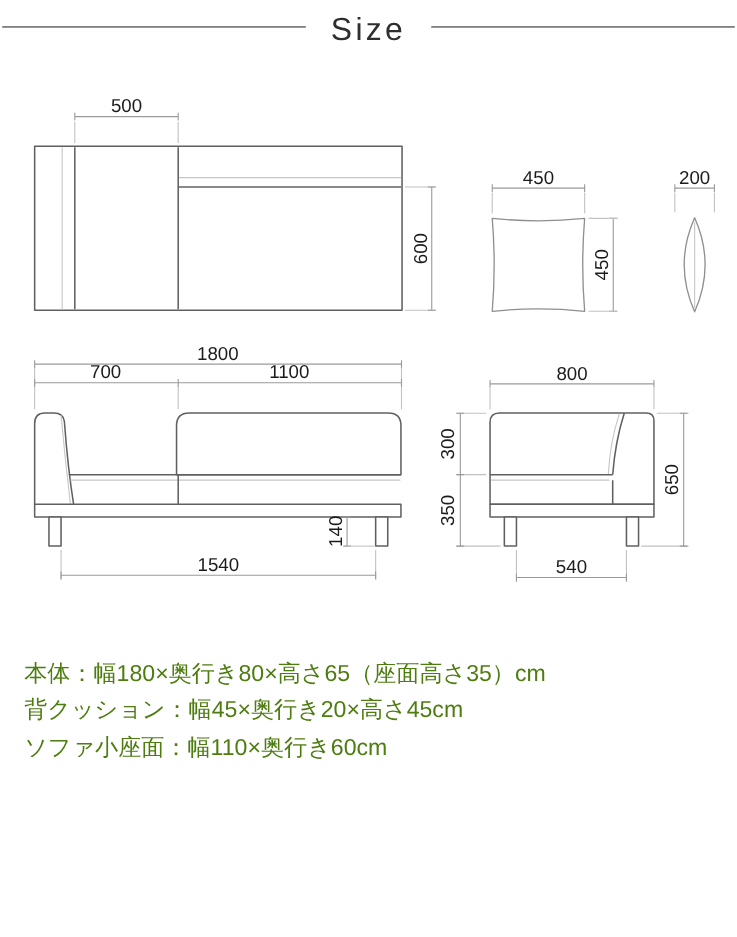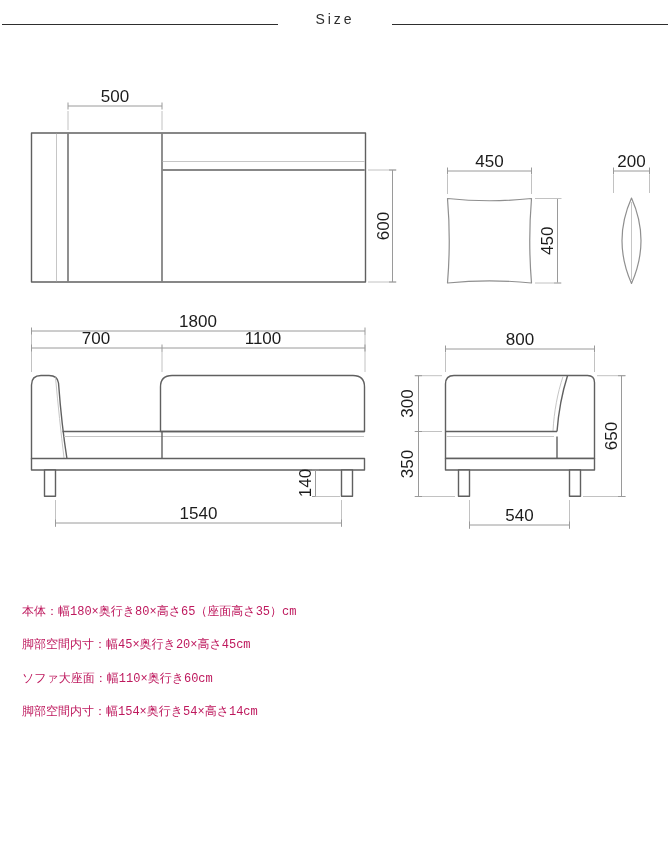--- a/index.html
+++ b/index.html
@@ -3,32 +3,32 @@
 <meta charset="utf-8">
 <style>
   html,body{margin:0;padding:0;background:#fff;}
   body{width:670px;height:852px;position:relative;overflow:hidden;
        font-family:"Liberation Sans","DejaVu Sans",sans-serif;color:#1c1c1c;}
   .header{position:absolute;top:0;left:0;width:670px;height:50px;}
   .rule{position:absolute;top:24px;height:0;border-top:1.5px solid #2e2e2e;}
   .rule-left{left:2px;width:276px;}
   .rule-right{left:392px;width:276px;}
   .page-title{position:absolute;top:11px;left:0;width:670px;text-align:center;
-      font-size:14px;letter-spacing:3px;color:#2e2e2e;}
+      font-size:29px;letter-spacing:3px;color:#2e2e2e;}
   svg{position:absolute;top:0;left:0;}
   .outline{stroke:#606060;stroke-width:1.4;fill:none;stroke-linejoin:round;}
   .outline-f{stroke:#606060;stroke-width:1.4;fill:#fff;stroke-linejoin:round;}
   .cushion{stroke:#8f8f8f;stroke-width:1.2;fill:#fff;stroke-linejoin:round;}
   .seam{stroke:#c6c6c6;stroke-width:1;fill:none;}
   .dim{stroke:#9a9a9a;stroke-width:1;fill:none;}
   .ext{stroke:#c2c2c2;stroke-width:1;fill:none;}
   .dim-label{font-family:"Liberation Sans","DejaVu Sans",sans-serif;
       font-size:17px;fill:#1c1c1c;text-anchor:middle;}
   .spec-list{position:absolute;top:596px;left:22px;width:630px;}
-  .spec-list p{margin:0;font-size:12px;line-height:33.4px;color:#be185d;font-family:Liberation Mono, monospace;}
+  .spec-list p{margin:0;font-size:21px;line-height:33.4px;color:#4d7c0f;}
 </style>
 </head>
 <body>
 
 <div class="header">
   <div class="rule rule-left"></div>
   <div class="rule rule-right"></div>
   <div class="page-title">Size</div>
 </div>
 
@@ -145,16 +145,15 @@
     <g>
       <path class="ext" d="M469.5,500 V529 M569.5,500 V529"></path>
       <path class="dim" d="M469.5,525 H569.5 M469.5,521.5 V528.5 M569.5,521.5 V528.5"></path>
       <text class="dim-label" x="519.5" y="521">540</text>
     </g>
   </g>
 </svg>
 
 <div class="spec-list">
   <p>本体：幅180×奥行き80×高さ65（座面高さ35）cm</p>
-  <p>脚部空間内寸：幅45×奥行き20×高さ45cm</p>
-  <p>ソファ大座面：幅110×奥行き60cm</p>
-  <p>脚部空間内寸：幅154×奥行き54×高さ14cm</p>
+  <p>背クッション：幅45×奥行き20×高さ45cm</p>
+  <p>ソファ小座面：幅110×奥行き60cm</p>
 </div>
 
 </body></html>

